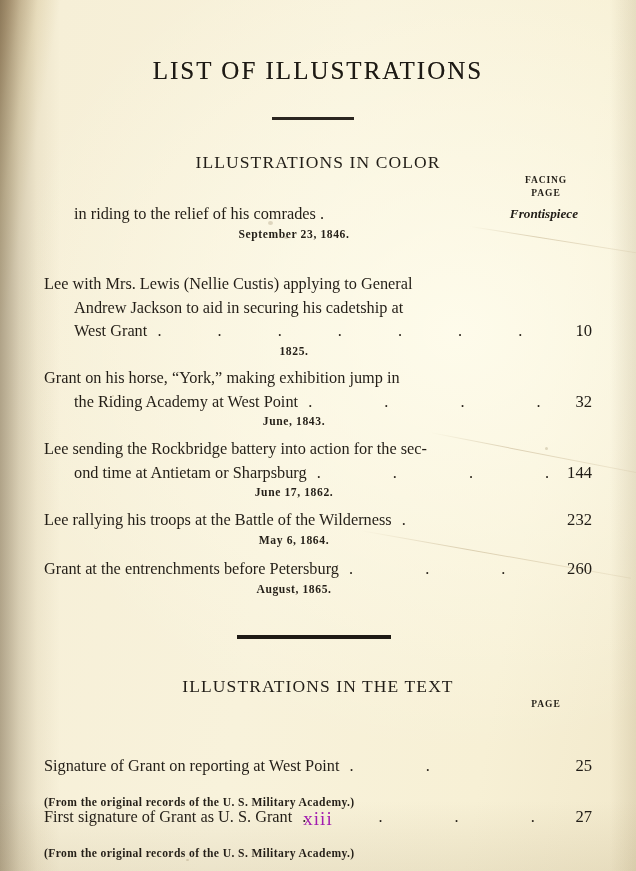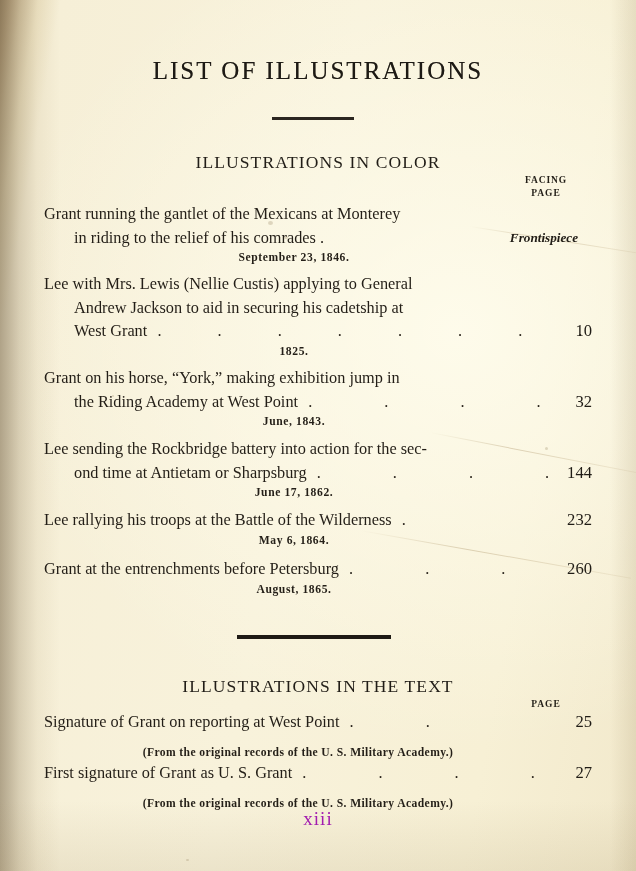--- a/index.html
+++ b/index.html
@@ -167,28 +167,27 @@
     font-size: 11.6px;
     font-weight: bold;
     letter-spacing: 0.6px;
     color: #241f18;
     margin-top: 2px;
     padding-right: 48px;
   }
 
   
   .tentry { position: absolute; left: 44px; width: 548px; }
-  .tentry .entry-line { font-size: 16.3px; }
+  .tentry .entry-line { font-size: 16.3px; margin-top: 44px; }
   .tnote {
-    text-align: center;
     font-size: 11.6px;
     font-weight: bold;
     letter-spacing: 0.4px;
     color: #241f18;
-    margin-top: 12px;
+    margin-top: 18px;
     padding-right: 40px;
   }
 
   .folio {
     position: absolute;
     top: 808px;
     left: 0; right: 0;
     text-align: center;
     font-size: 19px;
     letter-spacing: 1px;
@@ -220,21 +219,20 @@
   <div class="section-head color-head">ILLUSTRATIONS IN COLOR</div>
 
   <div class="col-head facing">
     <div>FACING</div>
     <div>PAGE</div>
   </div>
 
   <div class="entries">
 
     <div class="entry" style="top:202px;">
-      <div class="entry-line">Grant running the gantlet of the Mexicans at Monterey</div>
       <div class="entry-line indent">
         <span>in riding to the relief of his comrades .</span>
         <span class="pagenum frontis">Frontispiece</span>
       </div>
       <div class="entry-date">September 23, 1846.</div>
     </div>
 
     <div class="entry" style="top:272px;">
       <div class="entry-line">Lee with Mrs. Lewis (Nellie Custis) applying to General</div>
       <div class="entry-line indent">Andrew Jackson to aid in securing his cadetship at</div>

